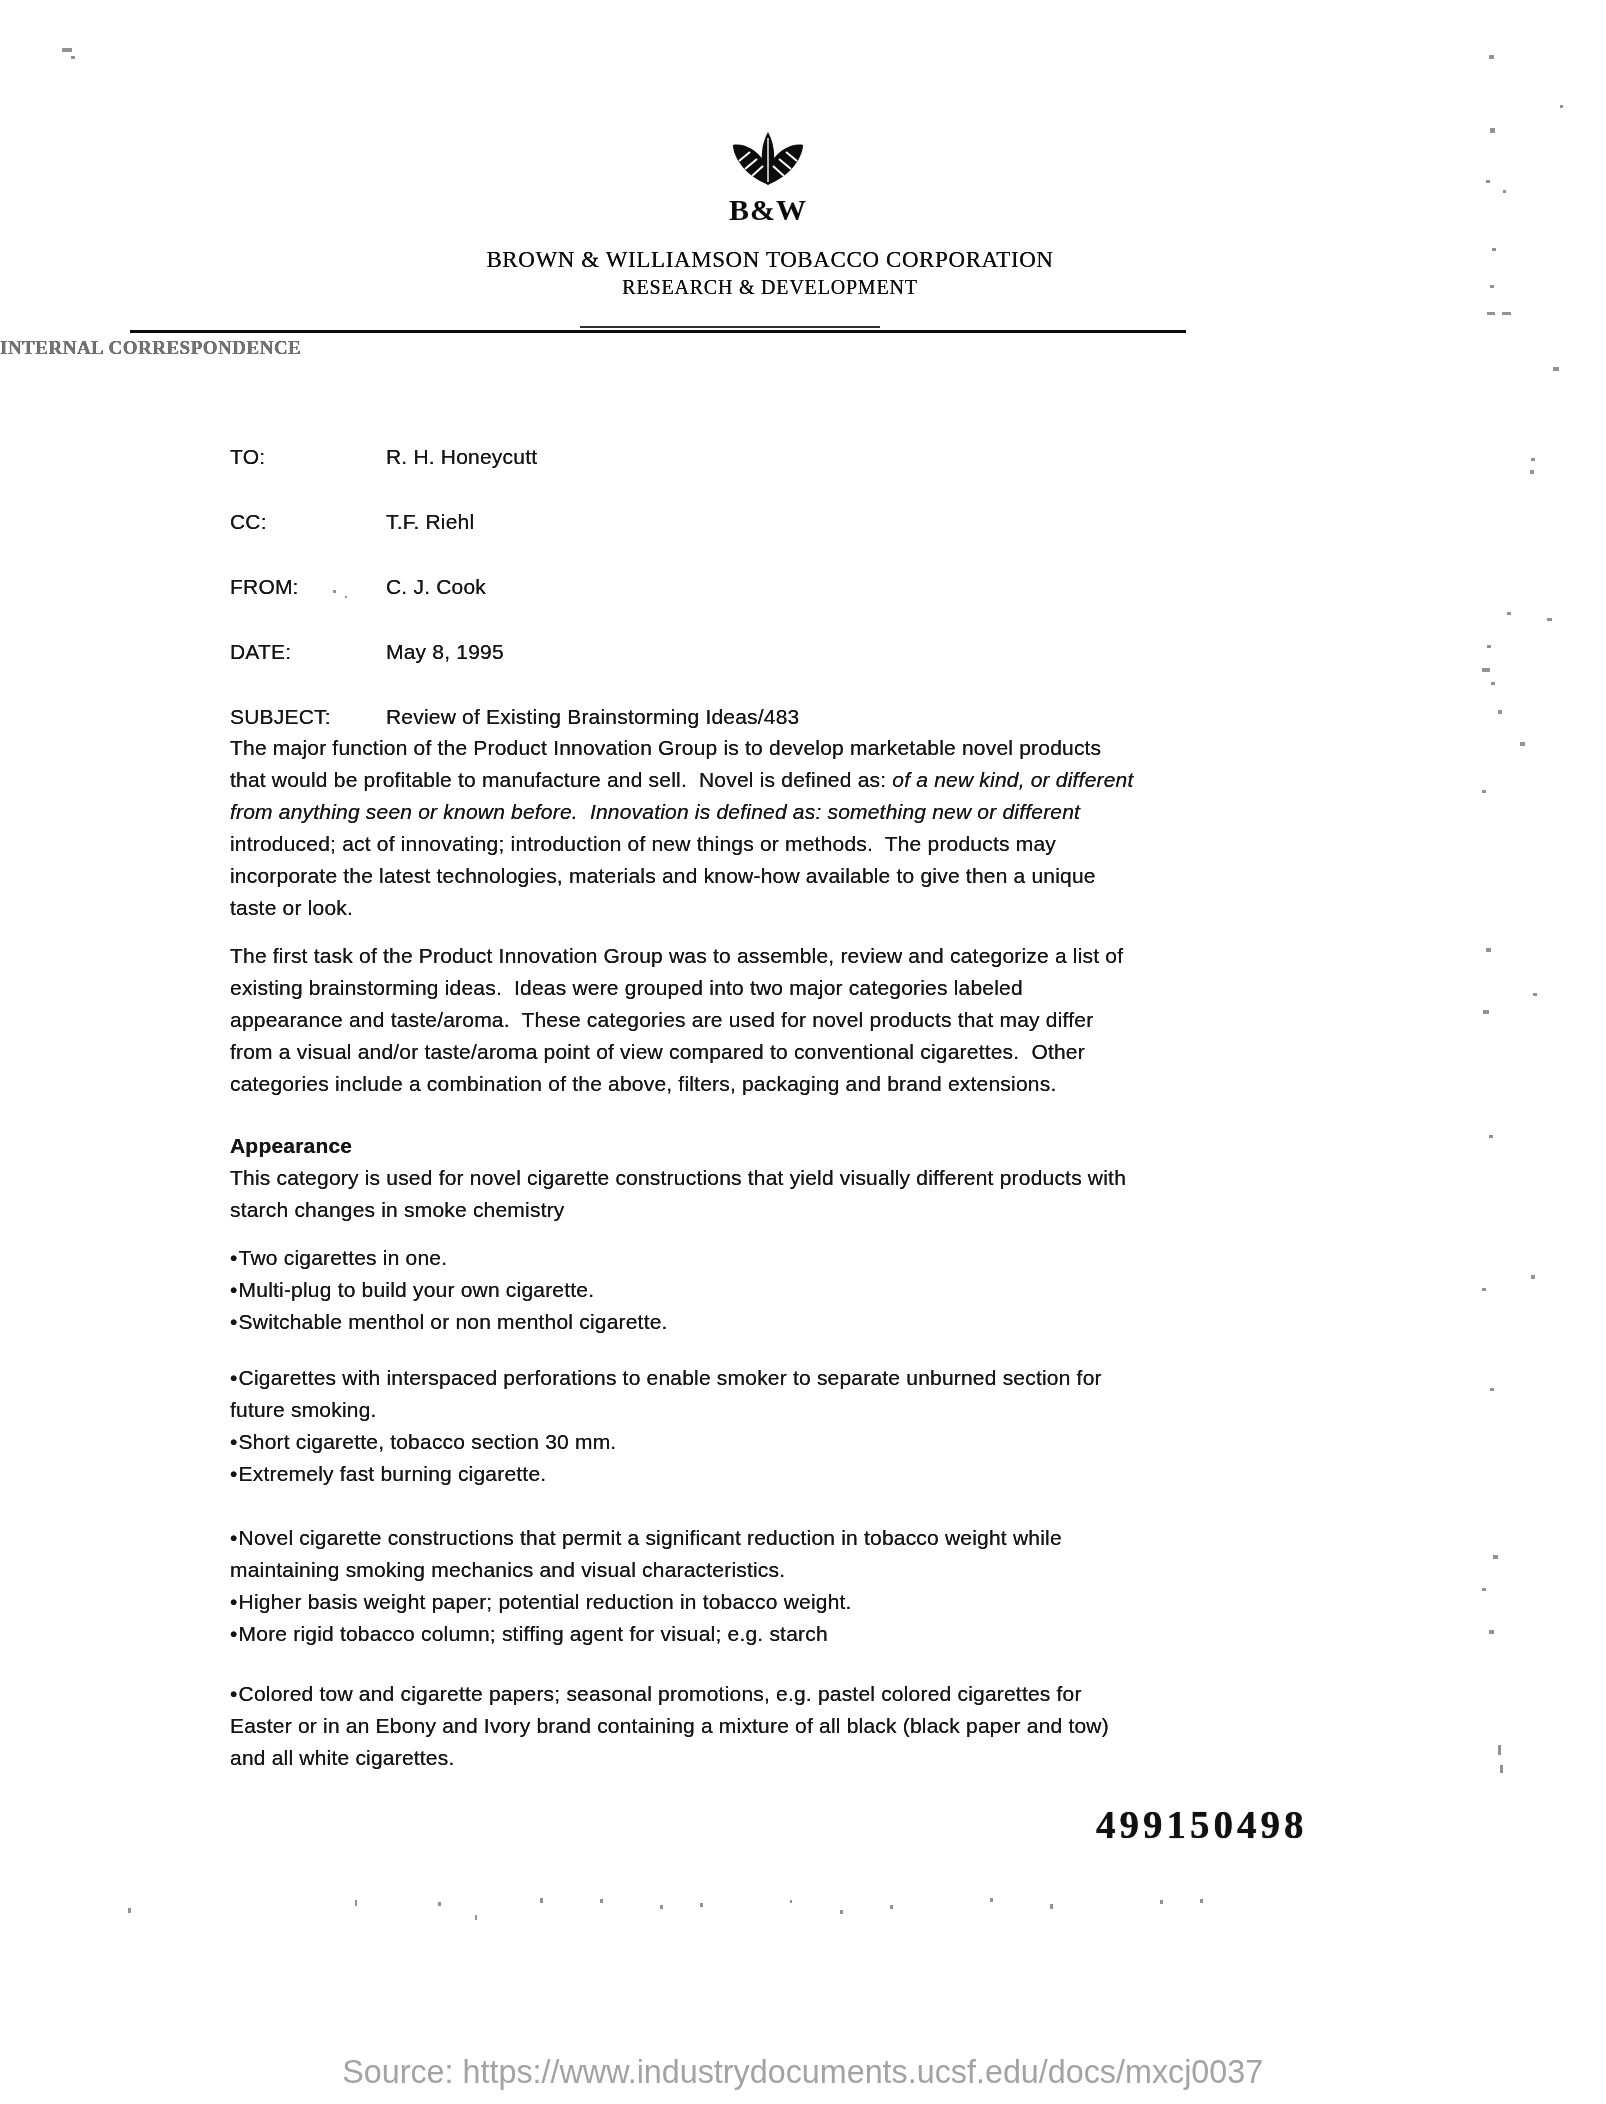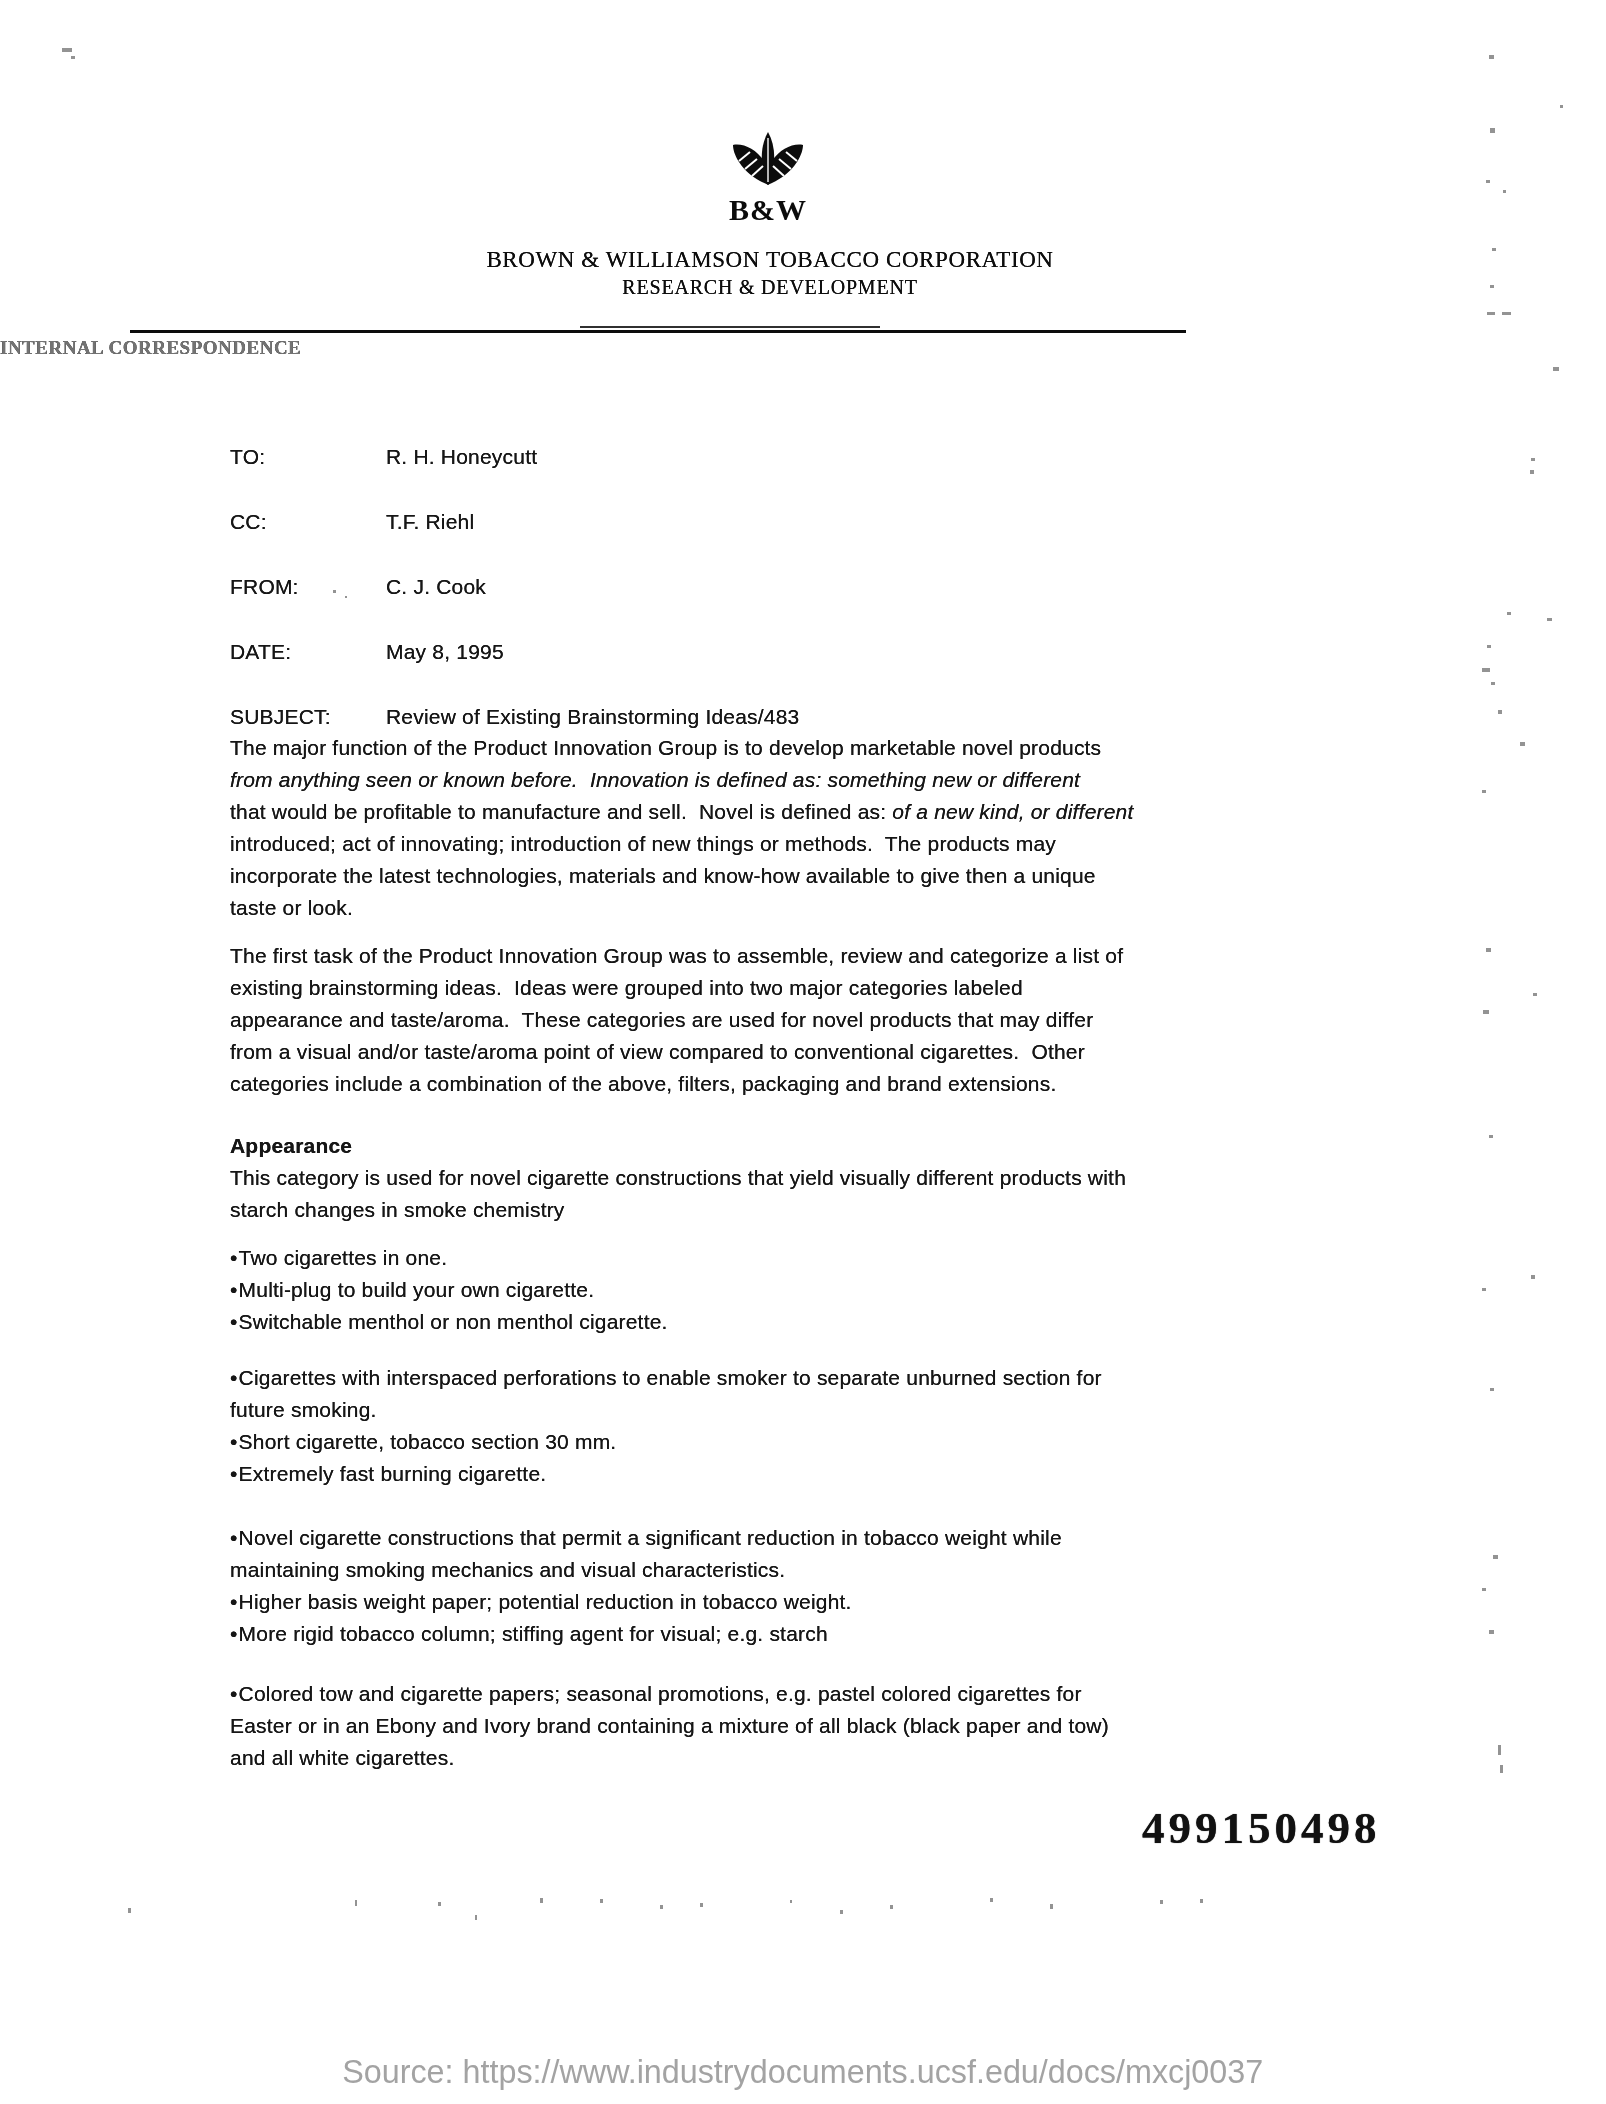--- a/index.html
+++ b/index.html
@@ -49,23 +49,22 @@
   #memo-body .blk:nth-child(2){margin-bottom:30px;}
   #memo-body .blk:nth-child(3){margin-bottom:0;}
   #memo-body .blk:nth-child(4){margin-bottom:16px;}
   #memo-body .blk:nth-child(5){margin-bottom:24px;}
   #memo-body .blk:nth-child(6){margin-bottom:32px;}
   #memo-body .blk:nth-child(7){margin-bottom:28px;}
   
   .bates{
     position:absolute;left:1096px;top:1802px;
     font-family:"Liberation Serif", serif;font-weight:700;
-    font-size:45px;letter-spacing:4px;color:#111;
+    font-size:39px;letter-spacing:4px;color:#111;
     text-shadow:0 0 0.8px #111;
-    margin-left:46px;
   }
   .source{
     position:absolute;left:0;top:2052px;width:1606px;text-align:center;
     font-size:34px;color:#a3a3a3;font-weight:400;letter-spacing:0;
   }
   .source span{display:inline-block;transform:scaleX(0.95);transform-origin:center;}
   
   .spk{position:absolute;background:#3a3a3a;opacity:.55;}
 </style>
 </head>
@@ -113,22 +112,22 @@
       <span class="flabel">DATE:</span><span class="fvalue">May 8, 1995</span>
     </div>
     <div class="frow">
       <span class="flabel">SUBJECT:</span><span class="fvalue">Review of Existing Brainstorming Ideas/483</span>
     </div>
   </div>
 
   <div id="memo-body">
       <div class="blk para">
         <div class="line"><span>The major function of the Product Innovation Group is to develop marketable novel products</span></div>
+        <div class="line"><span>that would be profitable to manufacture and sell.  Novel is defined as: </span><span class="it">of a new kind, or different</span></div>
         <div class="line"><span class="it">from anything seen or known before.  Innovation is defined as: something new or different</span></div>
-        <div class="line"><span>that would be profitable to manufacture and sell.  Novel is defined as: </span><span class="it">of a new kind, or different</span></div>
         <div class="line"><span>introduced; act of innovating; introduction of new things or methods.  The products may</span></div>
         <div class="line"><span>incorporate the latest technologies, materials and know-how available to give then a unique</span></div>
         <div class="line"><span>taste or look.</span></div>
       </div>
       <div class="blk para">
         <div class="line"><span>The first task of the Product Innovation Group was to assemble, review and categorize a list of</span></div>
         <div class="line"><span>existing brainstorming ideas.  Ideas were grouped into two major categories labeled</span></div>
         <div class="line"><span>appearance and taste/aroma.  These categories are used for novel products that may differ</span></div>
         <div class="line"><span>from a visual and/or taste/aroma point of view compared to conventional cigarettes.  Other</span></div>
         <div class="line"><span>categories include a combination of the above, filters, packaging and brand extensions.</span></div>

